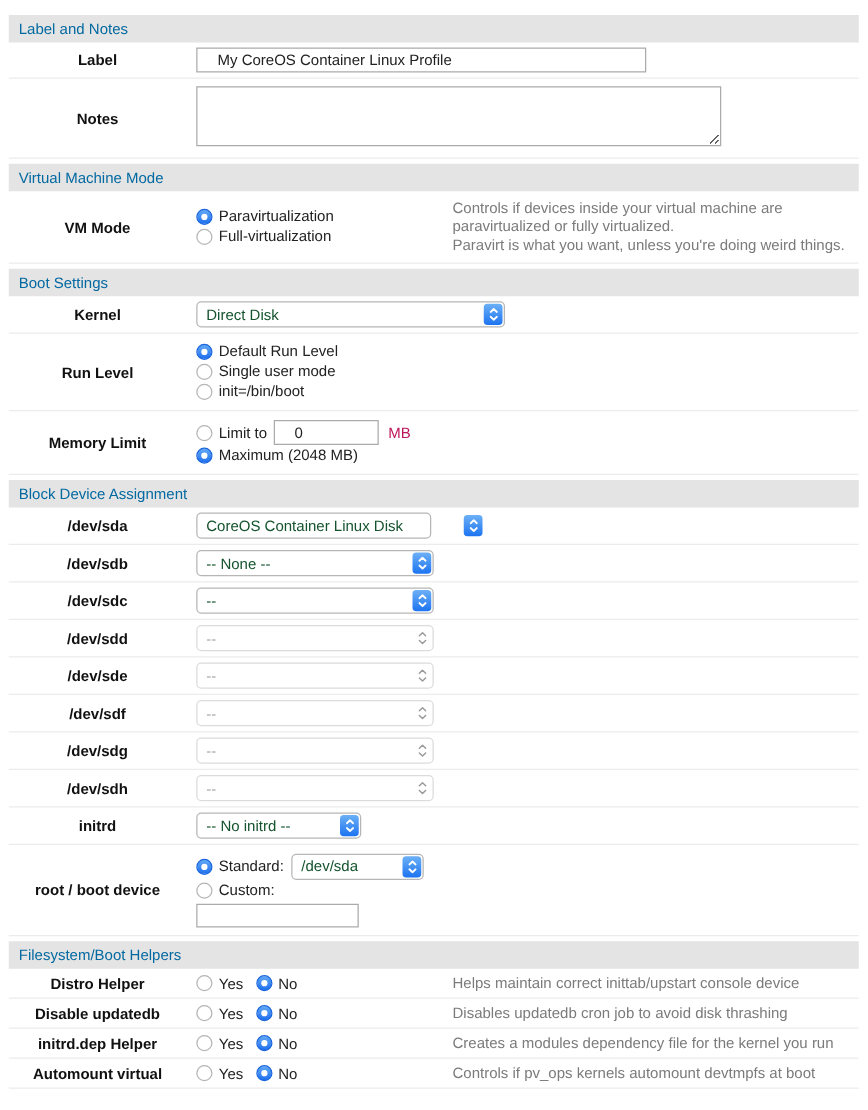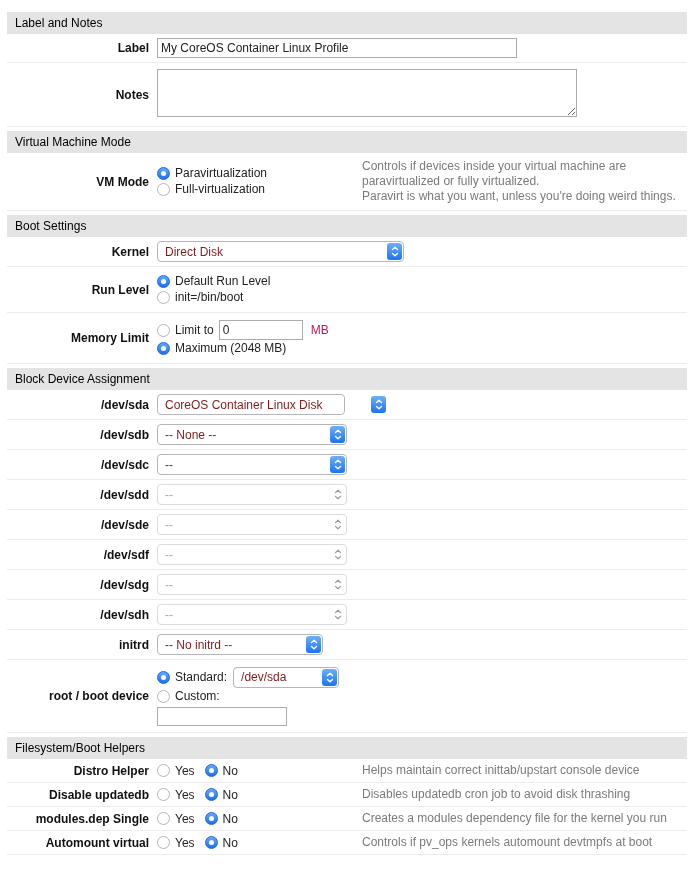--- a/index.html
+++ b/index.html
@@ -14,54 +14,54 @@
 
   .title-bar {
     background: #c9c9c9;
     font-weight: bold;
     padding: 4px 8px;
     color: #111;
   }
   .section-bar {
     background: #e4e4e4;
     padding: 4px 8px;
-    color: #000000;
+    color: #0369a1;
     margin-top: 4px;
   }
 
   .row {
     display: flex;
     align-items: center;
     padding: 4px 0;
     border-bottom: 1px solid #ececec;
   }
   .row.tall { padding: 6px 0; }
   .row-label {
     width: 150px;
     padding-right: 8px;
     flex-shrink: 0;
-    text-align: right;
+    text-align: center;
     font-weight: bold;
     color: #111;
     line-height: 14px;
   }
   .row-control { flex: 1; }
   .row-control.fixed { flex: 0 0 205px; width: 205px; }
   .help {
     flex: 1;
     color: #7b7b7b;
     line-height: 15px;
     padding-right: 6px;
   }
 
   
   .text-input {
     border: 1px solid #ababab;
     height: 20px;
-    padding: 0 3px;
+    padding: 0 16px;
     font-family: inherit;
     font-size: 12px;
     color: #222;
     background: #fff;
   }
   textarea.text-input {
     height: 48px;
     width: 420px;
     resize: both;
     padding: 2px 4px;
@@ -73,21 +73,21 @@
     align-items: center;
     justify-content: space-between;
     height: 21px;
     border: 1px solid #b6b6b6;
     border-radius: 4px;
     background: #fff;
     padding-left: 7px;
     cursor: default;
     vertical-align: middle;
   }
-  .select .sel-val { color: #7f1d1d; white-space: nowrap; }
+  .select .sel-val { color: #14532d; white-space: nowrap; }
   .stepper {
     width: 15px;
     height: 17px;
     border-radius: 3px;
     background: linear-gradient(#6cb0f6, #1d74f1);
     display: flex;
     align-items: center;
     justify-content: center;
     margin-right: 1px;
     flex-shrink: 0;
@@ -123,21 +123,21 @@
   }
   .opt-label { margin-left: 5px; color: #222; }
 
   .yn { display: flex; align-items: flex-start; }
   .yn .opt-label { margin-right: 10px; }
 
   
   .w247 { width: 247px; }
   .w188 { width: 188px; gap: 43px; }
   .w190 { width: 190px; }
-  .w166 { width: 166px; }
+  .w166 { width: 132px; }
   .w106 { width: 106px; }
 
   .mem-input { width: 84px; margin-left: 5px; }
   .mem-unit { margin-left: 8px; color: #be185d; }
 
   .custom-input { width: 130px; height: 19px; margin-top: 2px; }
 </style>
 </head>
 <body>
 
@@ -191,20 +191,24 @@
         </span>
       </div>
     </div>
   </div>
   <div class="row tall">
     <div class="row-label">Run Level</div>
     <div class="row-control">
       <div class="radio-line">
         <span class="radio checked"></span>
         <span class="opt-label">Default Run Level</span>
+      </div>
+      <div class="radio-line">
+        <span class="radio"></span>
+        <span class="opt-label">Single user mode</span>
       </div>
       <div class="radio-line">
         <span class="radio"></span>
         <span class="opt-label">init=/bin/boot</span>
       </div>
     </div>
   </div>
   <div class="row tall">
     <div class="row-label">Memory Limit</div>
     <div class="row-control">
@@ -400,21 +404,21 @@
     <div class="row-control fixed yn">
       <span class="radio"></span>
       <span class="opt-label">Yes</span>
       <span class="radio checked"></span>
       <span class="opt-label">No</span>
     </div>
     <div class="help">Disables updatedb cron job to avoid disk thrashing</div>
   </div>
 
   <div class="row">
-    <div class="row-label">modules.dep Single</div>
+    <div class="row-label">initrd.dep Helper</div>
     <div class="row-control fixed yn">
       <span class="radio"></span>
       <span class="opt-label">Yes</span>
       <span class="radio checked"></span>
       <span class="opt-label">No</span>
     </div>
     <div class="help">Creates a modules dependency file for the kernel you run</div>
   </div>
 
   <div class="row">

